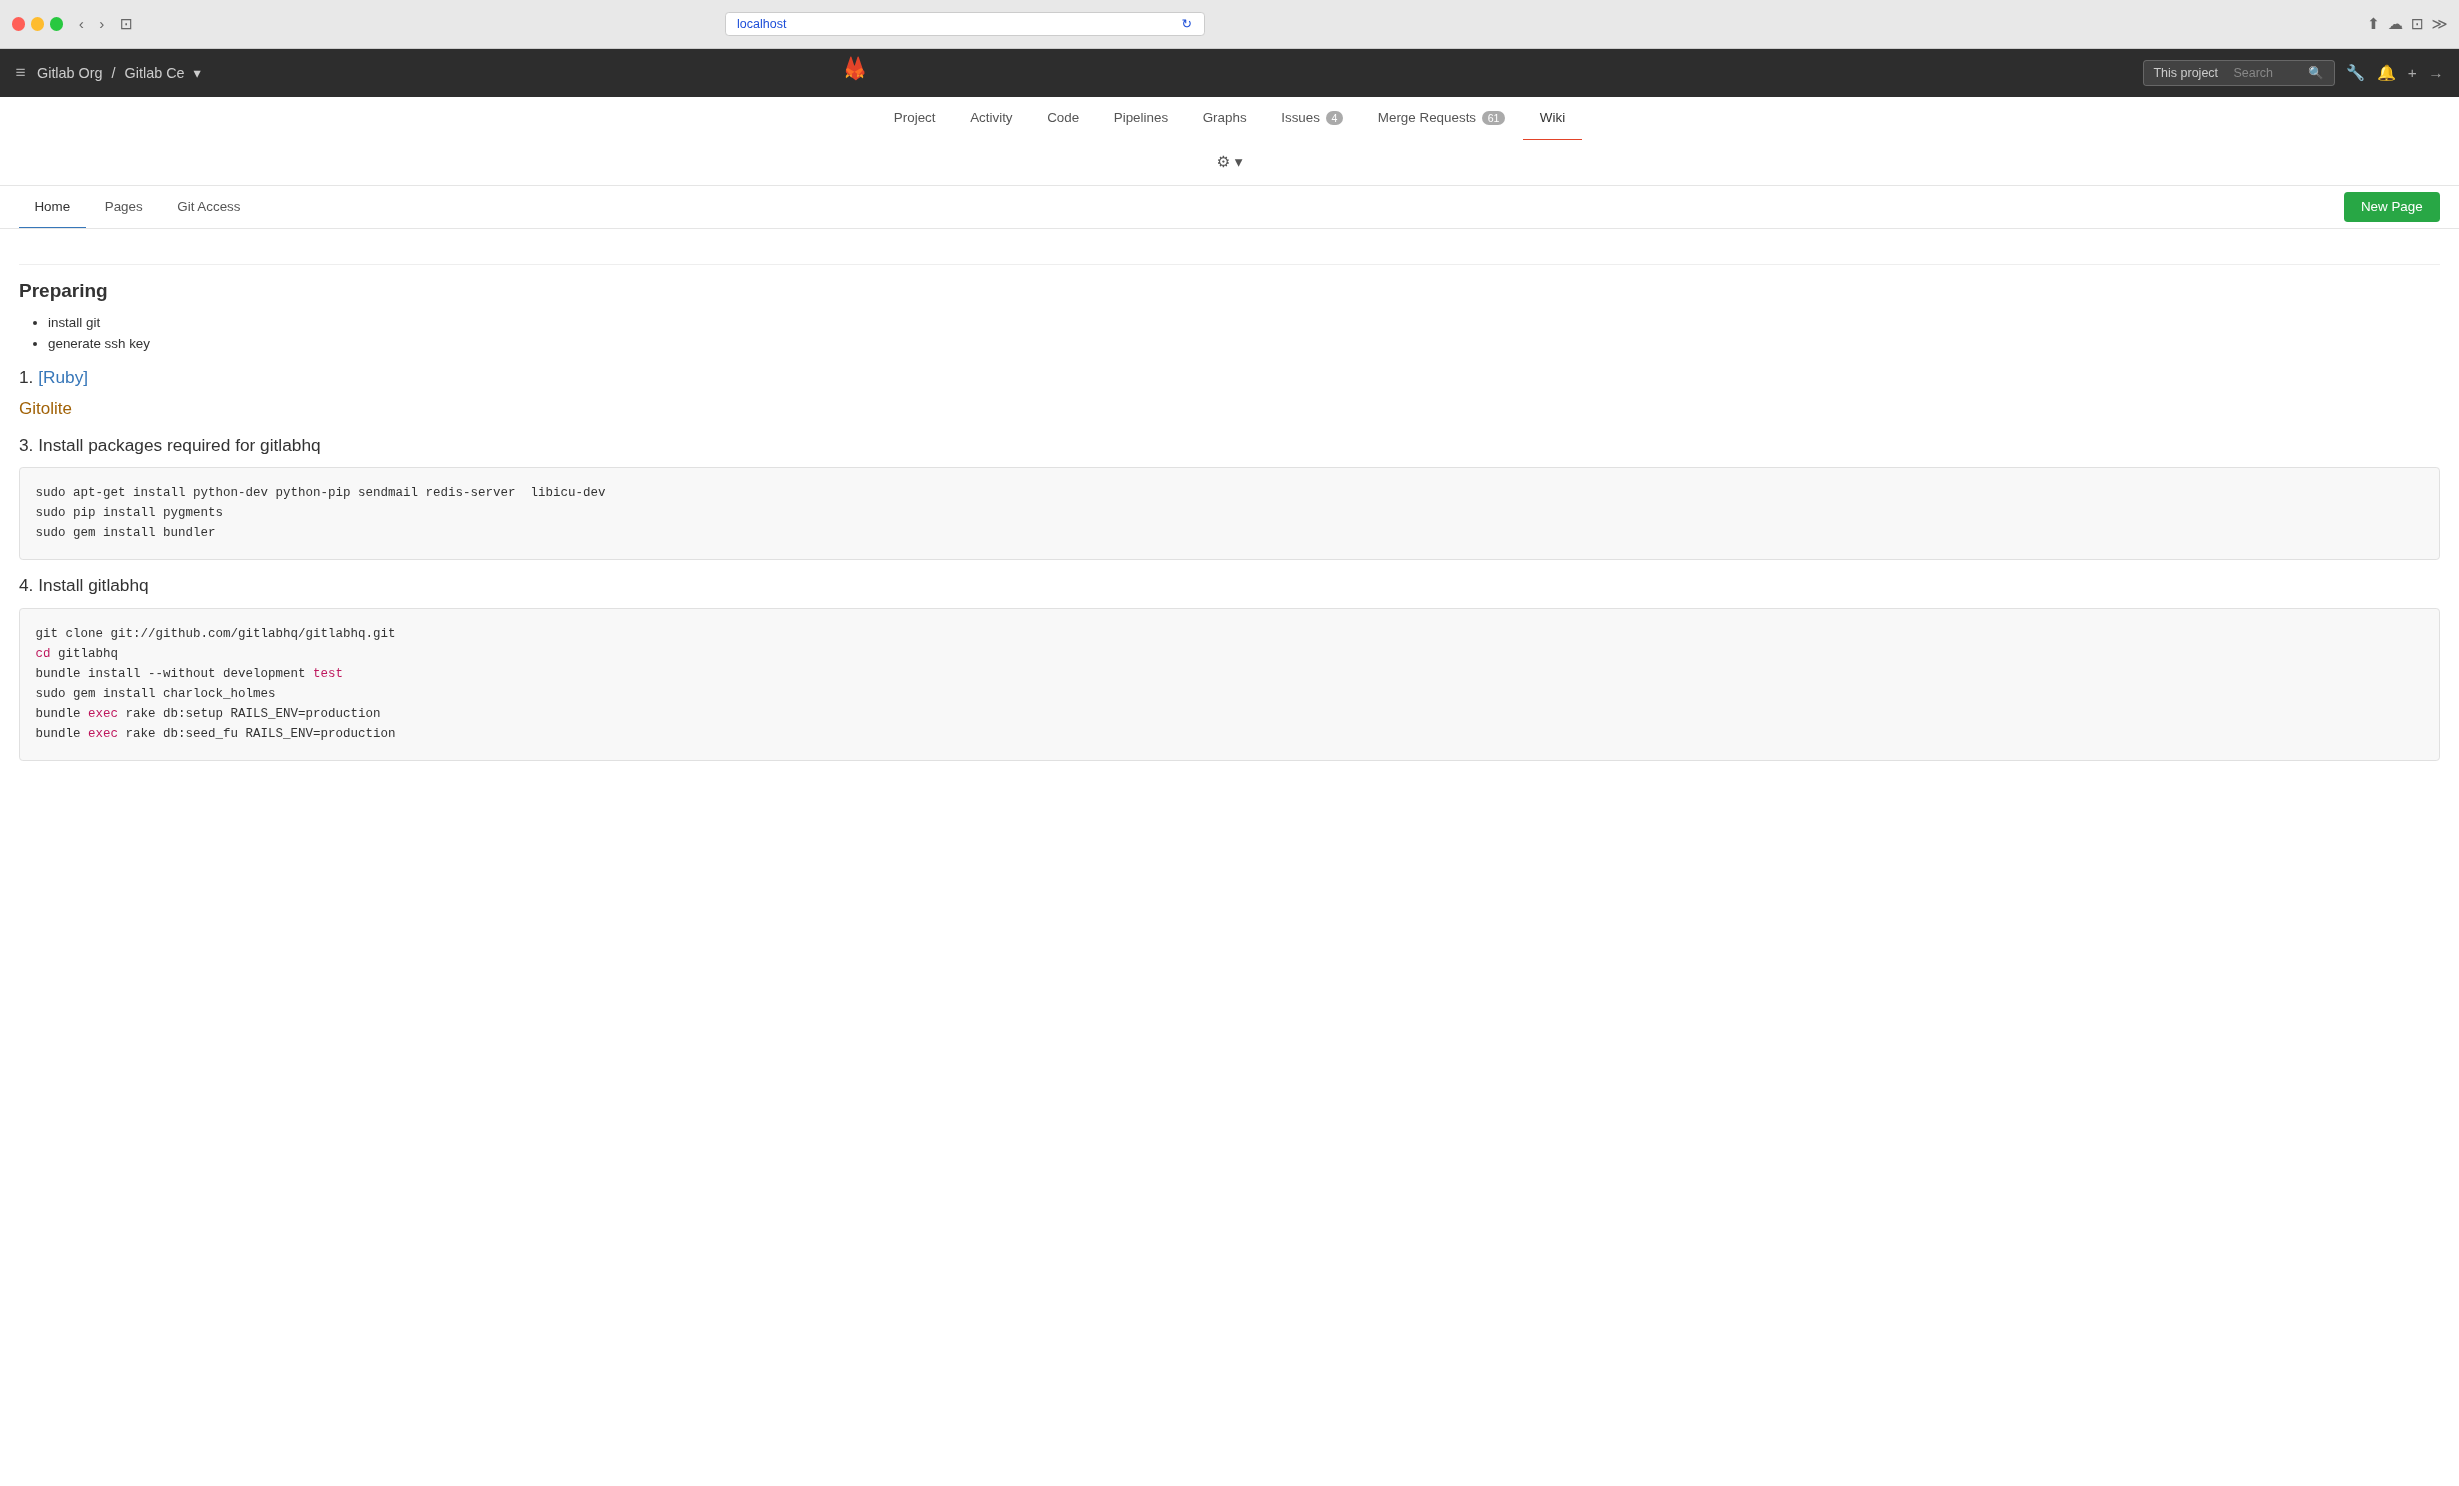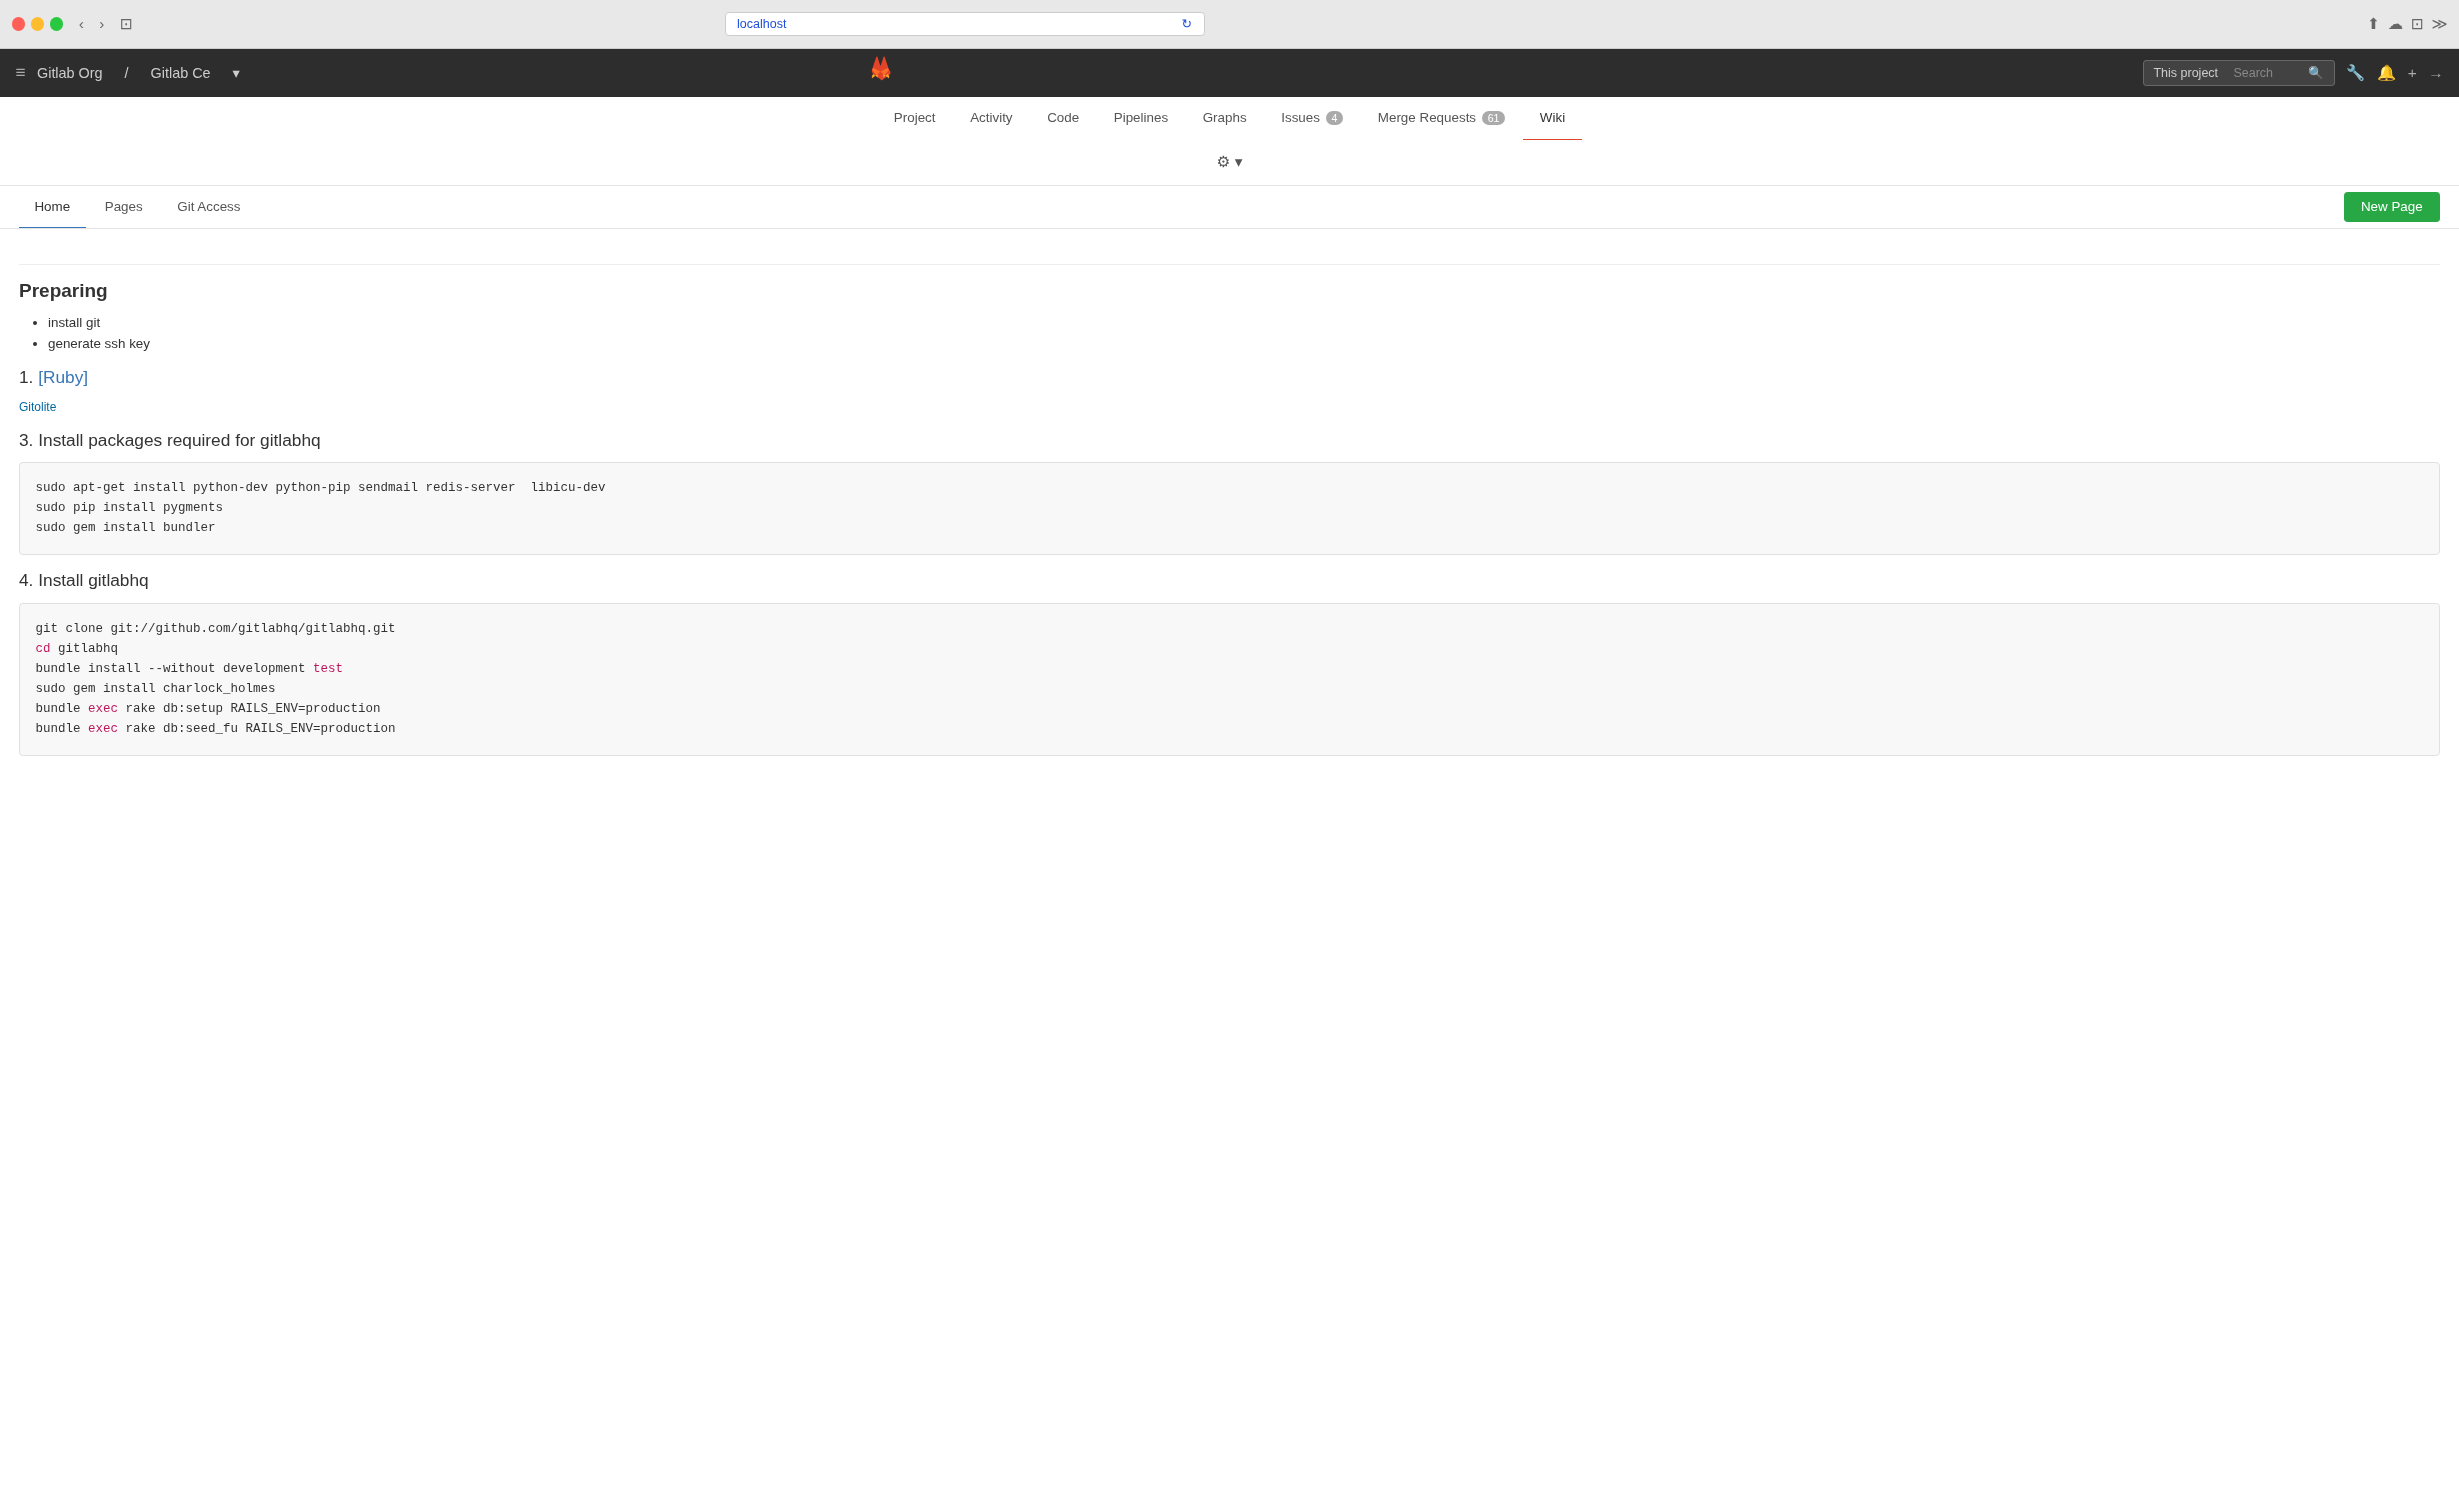--- a/index.html
+++ b/index.html
@@ -45,21 +45,21 @@
     .top-nav {
       background: #2d2d2d;
       color: #fff;
       display: flex;
       align-items: center;
       padding: 0 15.4px;
       height: 48px;
     }
     .top-nav-left { display: flex; align-items: center; gap: 11.5px; }
     .hamburger { color: #aaa; font-size: 17.3px; cursor: pointer; }
-    .nav-breadcrumb { color: #fff; font-size: 14.4px; display: flex; align-items: center; gap: 22px; }
+    .nav-breadcrumb { color: #fff; font-size: 14.4px; display: flex; align-items: center; gap: 9px; }
     .nav-breadcrumb span { color: #ccc; }
     .nav-logo { margin: 0 auto; }
     .top-nav-right { margin-left: auto; display: flex; align-items: center; gap: 11.5px; }
     .search-box {
       background: rgba(255,255,255,0.1);
       border: 1px solid rgba(255,255,255,0.2);
       border-radius: 3.8px;
       padding: 4.8px 9.6px;
       color: #ccc;
       font-size: 12.5px;
@@ -302,21 +302,21 @@
       <ul>
         <li>install git</li>
         <li>generate ssh key</li>
       </ul>
 
       <p class="numbered-heading">
         1. <a href="#">[Ruby]</a>
       </p>
 
       <p style="margin-bottom:15.4px;">
-        <a href="#" style="color:#0369a1;font-size:12px;">Gitolite</a>
+        <a href="#" style="color:#a16207;font-size:17px;">Gitolite</a>
       </p>
 
       <h3 class="numbered-heading">3. Install packages required for gitlabhq</h3>
 
       <pre>sudo apt-get install python-dev python-pip sendmail redis-server  libicu-dev
 sudo pip install pygments
 sudo gem install bundler</pre>
 
       <h3 class="numbered-heading">4. Install gitlabhq</h3>
 

